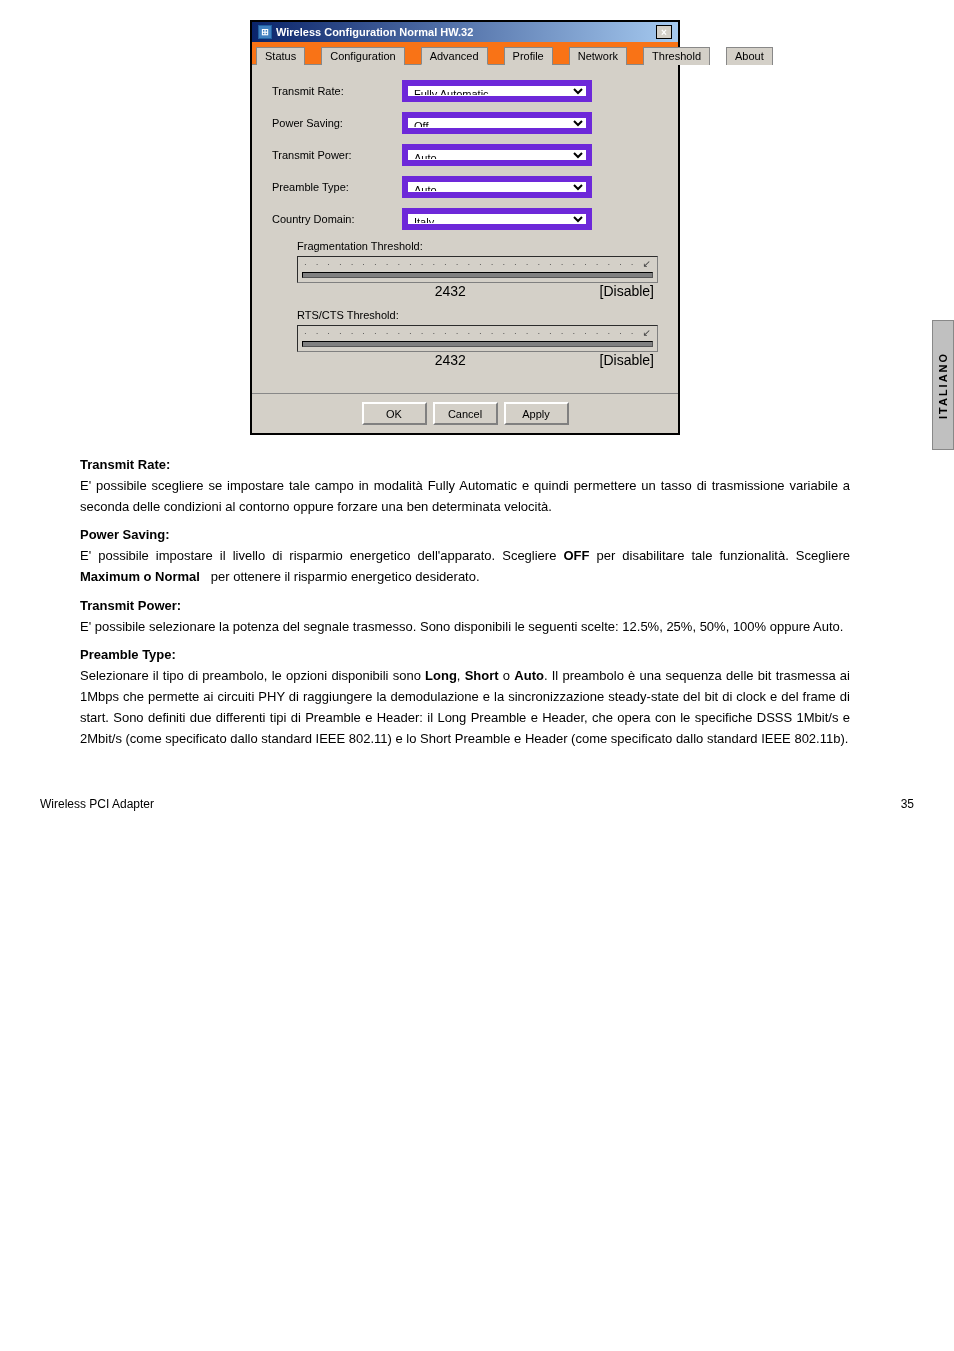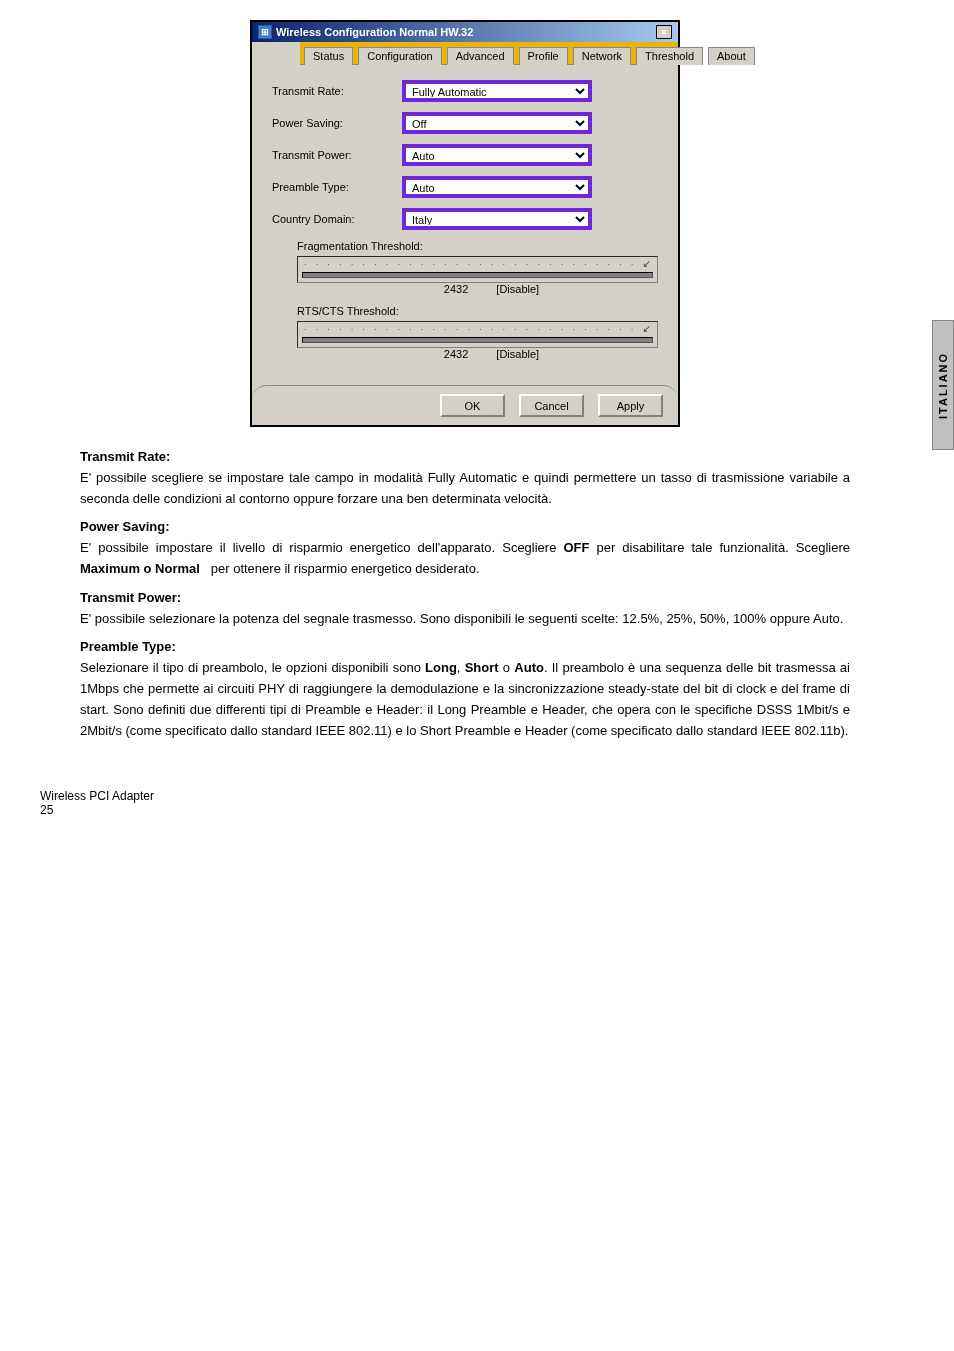--- a/index.html
+++ b/index.html
@@ -77,27 +77,26 @@
       width: 16px;
       height: 14px;
       font-size: 10px;
       cursor: pointer;
       display: flex;
       align-items: center;
       justify-content: center;
     }
 
     .dialog-tabs {
-      background: #eab308;
+      background: #f97316;
       border-bottom: 1px solid #888;
       display: flex;
       padding-left: 4px;
       padding-top: 4px;
-      gap: 5px;
-      margin-left: 48px;
+      gap: 16px;
     }
 
     .dialog-tab {
       padding: 2px 8px;
       border: 1px solid #888;
       border-bottom: none;
       background: #d4d0c8;
       font-size: 11px;
       cursor: pointer;
       position: relative;
@@ -130,51 +129,50 @@
 
     .select-wrapper {
       width: 190px;
       position: relative;
     }
 
     .select-wrapper select {
       width: 100%;
       height: 22px;
       background: #fff;
-      border: 4px solid #6d28d9;
+      border: 6px solid #6d28d9;
       font-size: 11px;
       padding: 1px 2px;
     }
 
     .threshold-section {
       margin-top: 10px;
       padding-left: 25px;
     }
 
     .threshold-label {
       font-size: 11px;
       margin-bottom: 4px;
     }
 
     .threshold-values {
       display: flex;
-      justify-content: center;
-      font-size: 11px;
+      justify-content: space-between;
+      font-size: 14px;
       margin-bottom: 10px;
       padding: 0 4px;
       gap: 28px;
     }
 
     .dialog-footer {
       padding: 8px 15px;
       display: flex;
-      justify-content: flex-end;
-      gap: 14px;
+      justify-content: center;
+      gap: 6px;
       border-top: 1px solid #888;
-      border-radius: 15px;
     }
 
     .dialog-btn {
       width: 65px;
       height: 23px;
       background: #d4d0c8;
       border: 2px solid;
       border-color: #fff #808080 #808080 #fff;
       font-size: 11px;
       cursor: pointer;
@@ -198,21 +196,20 @@
     .body-text .section-title {
       font-weight: bold;
     }
 
     .footer-line {
       display: flex;
       justify-content: space-between;
       padding: 10px 40px;
       margin-top: 10px;
       font-size: 12px;
-      flex-direction: column;
     }
 
     .dots-row {
       display: flex;
       justify-content: space-between;
       padding: 0 2px;
       font-size: 8px;
       color: #444;
     }
 
@@ -420,14 +417,14 @@
     <p>
       <span class="section-title">Preamble Type:</span><br>
       Selezionare il tipo di preambolo, le opzioni disponibili sono <strong>Long</strong>, <strong>Short</strong> o <strong>Auto</strong>.  Il preambolo è una sequenza delle bit trasmessa ai 1Mbps che permette ai circuiti PHY di raggiungere la demodulazione e la sincronizzazione steady-state del bit di clock e del frame di start.  Sono definiti due differenti tipi di Preamble e Header:  il Long Preamble e Header, che opera con le specifiche DSSS 1Mbit/s e 2Mbit/s (come specificato dallo standard IEEE 802.11) e lo Short Preamble  e Header (come specificato dallo standard IEEE 802.11b).
     </p>
 
   </div>
 </div>
 
 <div class="footer-line">
   <span>Wireless PCI Adapter</span>
-  <span>25</span>
+  <span>35</span>
 </div>
 
 </body></html>

